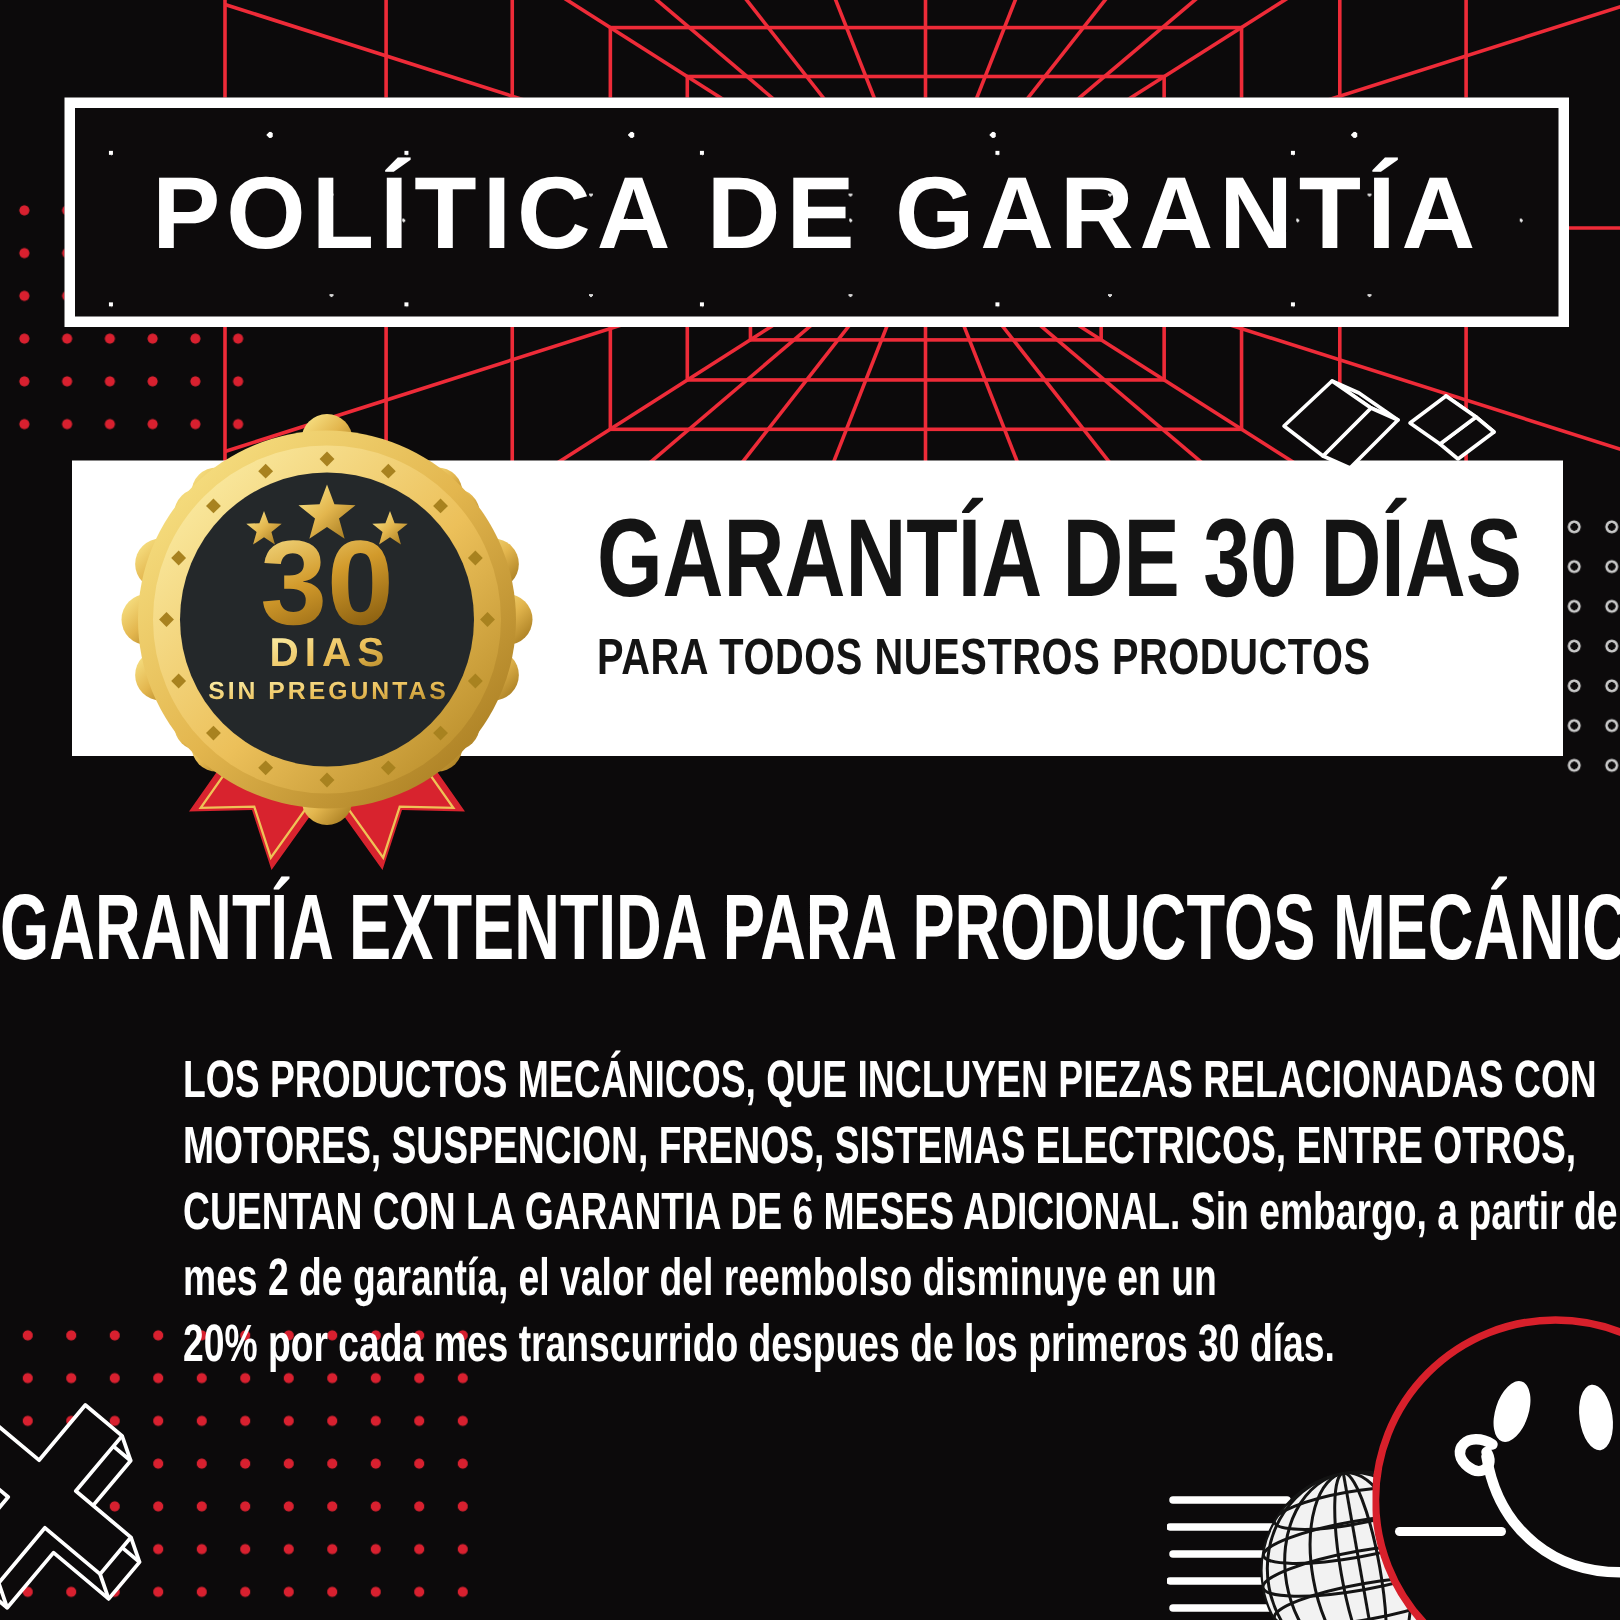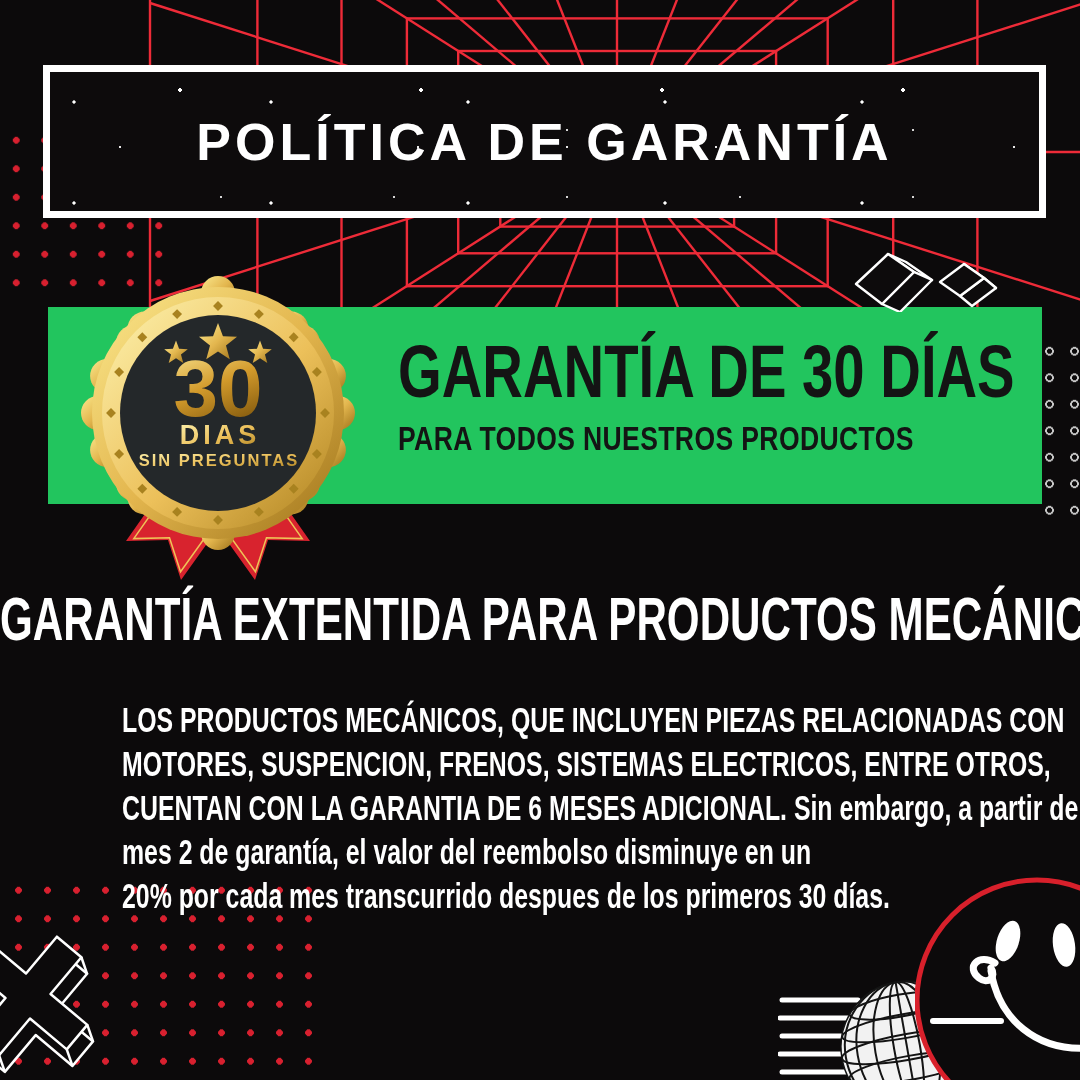--- a/index.html
+++ b/index.html
@@ -27,25 +27,25 @@
     left:43px;top:65px;width:989px;height:139px;border:7px solid #fff;
     background-color:#0d0b0c;z-index:3;display:flex;align-items:center;justify-content:center;
     background-image:
       radial-gradient(circle 1.6px at 24px 30px,#fff 98%,transparent),
       radial-gradient(circle 1.1px at 70px 75px,#e8e8e8 98%,transparent),
       radial-gradient(circle 2px at 130px 18px,#fff 98%,transparent),
       radial-gradient(circle 1.2px at 171px 58px,#d5d5d5 98%,transparent);
     background-size:197px 101px,149px 83px,241px 127px,173px 67px;
   }
   #title-text{
-    color:#fff;font-size:52px;font-weight:bold;letter-spacing:4px;white-space:nowrap;
+    color:#fff;font-size:68px;font-weight:bold;letter-spacing:4px;white-space:nowrap;
   }
   
   #offer-banner{
-    left:48px;top:307px;width:994px;height:197px;background:#22c55e;z-index:2;
+    left:48px;top:307px;width:994px;height:197px;background:#ffffff;z-index:2;
   }
   #offer-heading{
     position:absolute;left:350px;top:22px;color:#141414;font-weight:bold;font-size:74px;
     white-space:nowrap;transform:scaleX(0.76);transform-origin:left top;
   }
   #offer-subheading{
     position:absolute;left:350px;top:112px;color:#141414;font-weight:bold;font-size:34px;
     white-space:nowrap;transform:scaleX(0.78);transform-origin:left top;letter-spacing:0.5px;
   }
   

